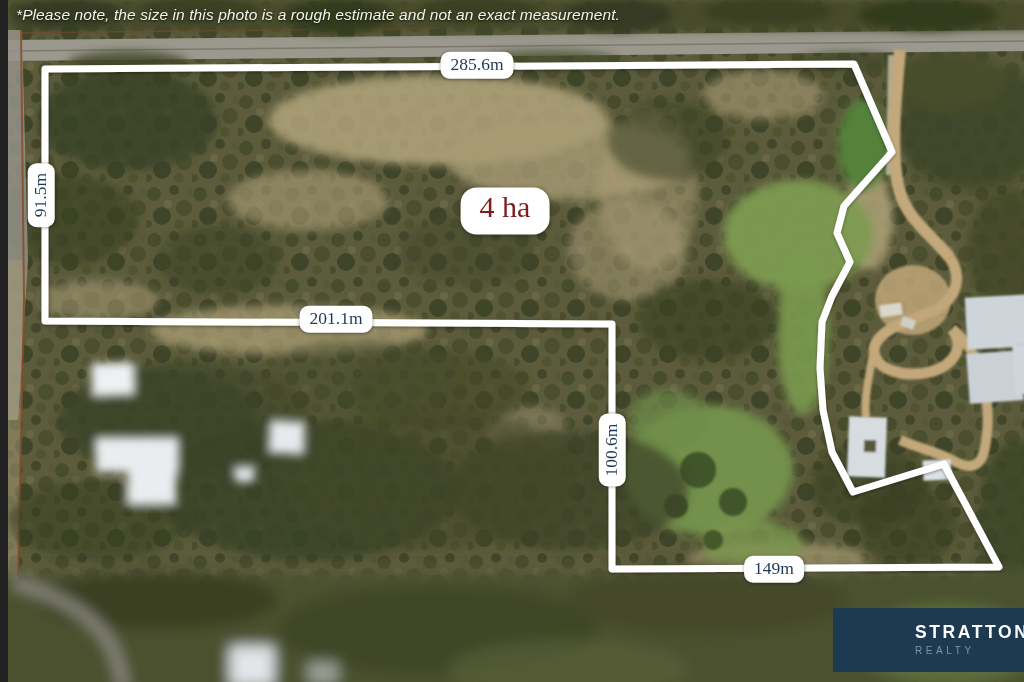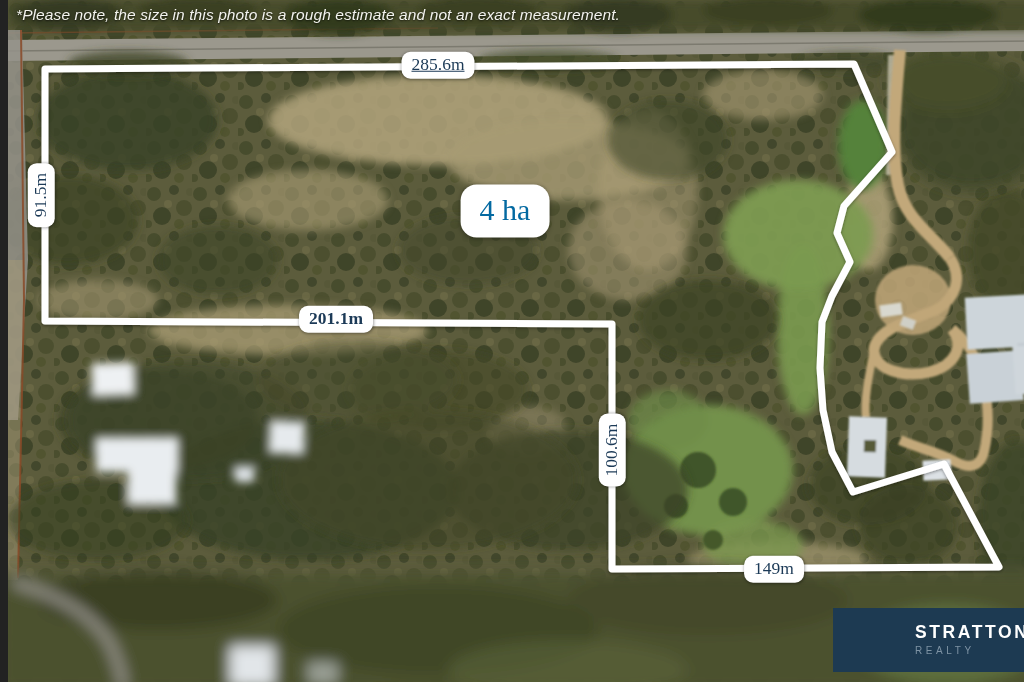--- a/index.html
+++ b/index.html
@@ -8,22 +8,22 @@
   #terrain{position:absolute;left:0;top:0;width:1024px;height:682px;display:block;}
 
   .mlabel{position:absolute;background:#ffffff;color:#1c3a57;
           font-family:"Liberation Serif","DejaVu Serif",serif;
           font-size:17.5px;line-height:1;padding:4px 10px 5px;border-radius:9px;
           box-shadow:0 1px 3px rgba(0,0,0,.35);white-space:nowrap;}
   .mlabel.h{transform:translate(-50%,-50%);}
   .mlabel.v{transform:translate(-50%,-50%) rotate(-90deg);}
 
   #area-label{position:absolute;left:497px;top:211px;transform:translate(-50%,-50%);
-          background:#ffffff;color:#0369a1;font-family:"Liberation Serif","DejaVu Serif",serif;
-          font-size:30px;padding:8px 19px 11px;border-radius:16px;
+          background:#ffffff;color:#7f1d1d;font-family:"Liberation Serif","DejaVu Serif",serif;
+          font-size:30px;padding:2px 19px 11px;border-radius:16px;
           box-shadow:0 1px 4px rgba(0,0,0,.3);white-space:nowrap;}
 
   #disclaimer{position:absolute;left:8px;top:6px;color:#f3f3ee;font-style:italic;
           font-size:15.5px;letter-spacing:.1px;text-shadow:0 1px 2px rgba(0,0,0,.65);}
 
   #logo{position:absolute;left:825px;top:608px;width:193px;height:64px;
         background:#1d3a52;display:flex;align-items:center;padding-left:17px;
         box-sizing:border-box;gap:20px;}
   #logo .divider{width:1px;height:38px;background:#54687b;margin:0 12px 0 13px;}
   #logo .txt{display:flex;flex-direction:column;}
@@ -191,25 +191,25 @@
       <path d="M0,574 L1024,571" stroke="#767662" stroke-width="1.5" opacity="0.6" fill="none"></path>
       <rect x="222" y="646" width="44" height="40" fill="#e2e6e9"></rect>
       <rect x="300" y="662" width="30" height="22" fill="#cdd3d8" opacity="0.6"></rect>
     </g>
 
     <polygon points="37,69 846,64 884,152 836,206 829,233 842,262 824,296 814,322 812,368 815,410 824,452 845,492 936,464 991,567 604,569 604,324 37,321" fill="none" stroke="#ffffff" stroke-width="7" stroke-linejoin="round" stroke-linecap="round" filter="url(#fs)"></polygon>
   </svg>
 
   <div id="disclaimer">*Please note, the size in this photo is a rough estimate and not an exact measurement.</div>
 
-  <div class="mlabel h" style="left:430px;top:65px;text-decoration:underline;">285.6m</div>
+  <div class="mlabel h" style="left:469px;top:65px;">285.6m</div>
 
   <div class="mlabel v" style="left:33px;top:195px;">91.5m</div>
 
-  <div class="mlabel h" style="left:328px;top:319px;font-weight:bold;">201.1m</div>
+  <div class="mlabel h" style="left:328px;top:319px;">201.1m</div>
 
   <div class="mlabel v" style="left:604px;top:450px;">100.6m</div>
 
   <div class="mlabel h" style="left:766px;top:569px;">149m</div>
 
   <div id="area-label">4 ha</div>
 
   <div id="logo">
     <svg width="34" height="40" viewBox="0 0 32 32">
       <path d="M8 13 L17 4 L24 9 L15 18 Z" fill="#ffffff"></path>

